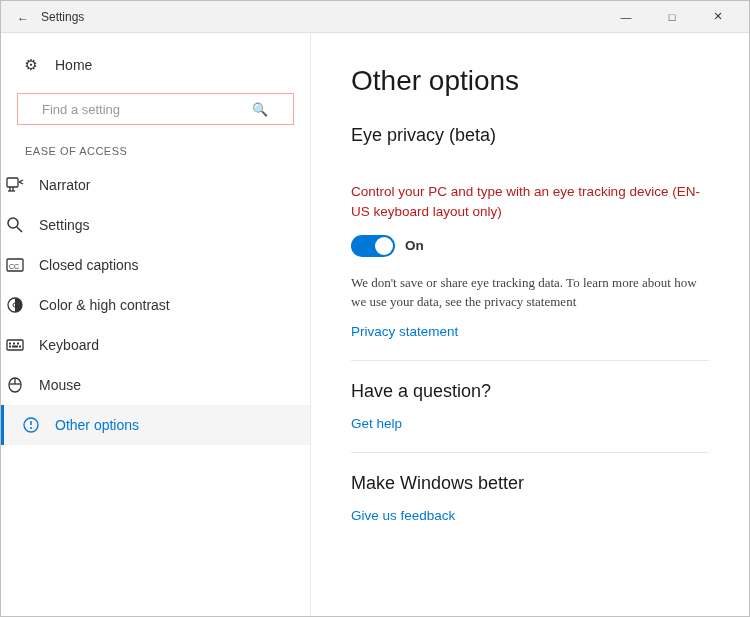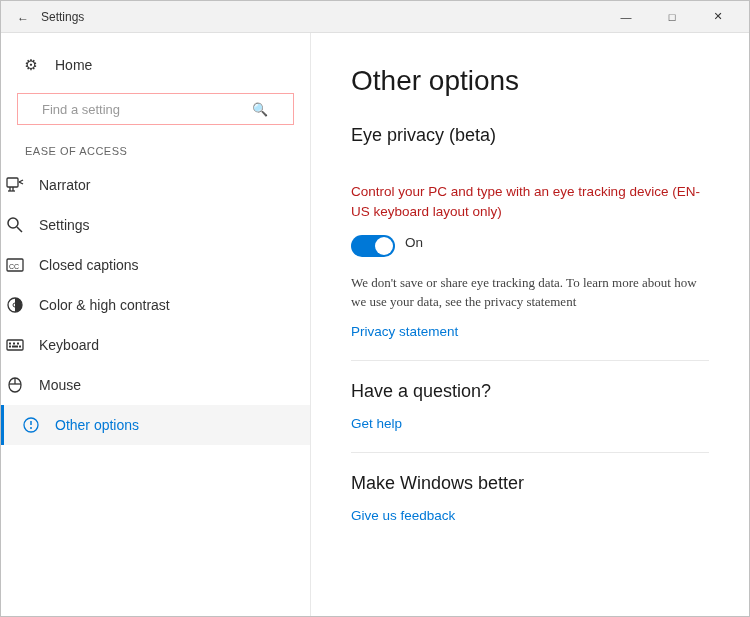--- a/index.html
+++ b/index.html
@@ -152,21 +152,23 @@
     }
     .description {
       font-size: 13.5px;
       color: #b91c1c;
       line-height: 1.5;
       margin-bottom: 12px;
       margin-top: 36px;
     }
     .toggle-row {
       display: flex;
+      align-items: center;
       margin-bottom: 16px;
+      font-weight: bold;
     }
     .toggle {
       width: 44px;
       height: 22px;
       background: #0078d7;
       border-radius: 11px;
       position: relative;
       cursor: pointer;
       flex-shrink: 0;
     }

